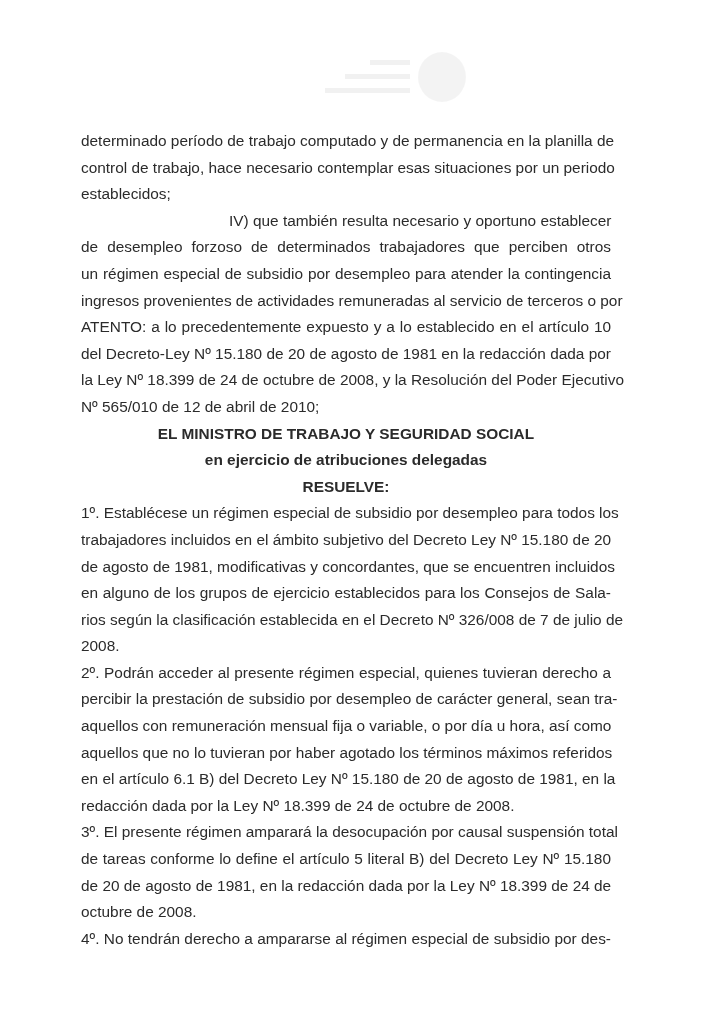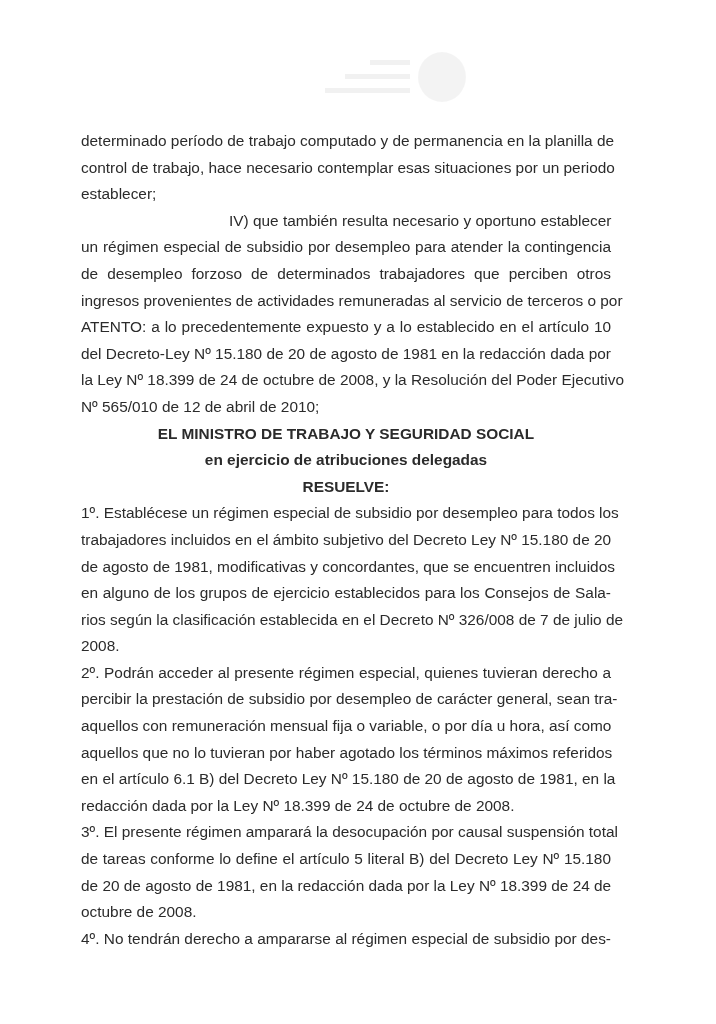--- a/index.html
+++ b/index.html
@@ -34,25 +34,25 @@
   <div class="bar" style="top:8px;left:70px;width:40px;"></div>
   <div class="bar" style="top:22px;left:45px;width:65px;"></div>
   <div class="bar" style="top:36px;left:25px;width:85px;"></div>
   <div class="seal"></div>
 </div>
 
 <div class="page">
 
   <div class="line">determinado período de trabajo computado y de permanencia en la planilla de</div>
   <div class="line">control de trabajo, hace necesario contemplar esas situaciones por un periodo</div>
-  <div class="line last">establecer;</div>
+  <div class="line last">establecidos;</div>
 
   <div class="line indent"><b>IV)</b><span> que también resulta necesario y oportuno establecer</span></div>
+  <div class="line">de desempleo forzoso de determinados trabajadores que perciben otros</div>
   <div class="line">un régimen especial de subsidio por desempleo para atender la contingencia</div>
-  <div class="line">de desempleo forzoso de determinados trabajadores que perciben otros</div>
   <div class="line">ingresos provenientes de actividades remuneradas al servicio de terceros o por</div>
 
   <div class="line"><b>ATENTO:</b><span> a lo precedentemente expuesto y a lo establecido en el artículo 10</span></div>
   <div class="line">del Decreto-Ley Nº 15.180  de 20 de agosto de 1981 en la redacción dada por</div>
   <div class="line">la Ley Nº 18.399 de 24 de octubre de 2008, y la Resolución del Poder Ejecutivo</div>
   <div class="line last">Nº 565/010 de 12 de abril de 2010;</div>
 
   <div class="line center">EL MINISTRO DE TRABAJO Y SEGURIDAD SOCIAL</div>
   <div class="line center">en ejercicio de atribuciones delegadas</div>
   <div class="line center">RESUELVE:</div>

